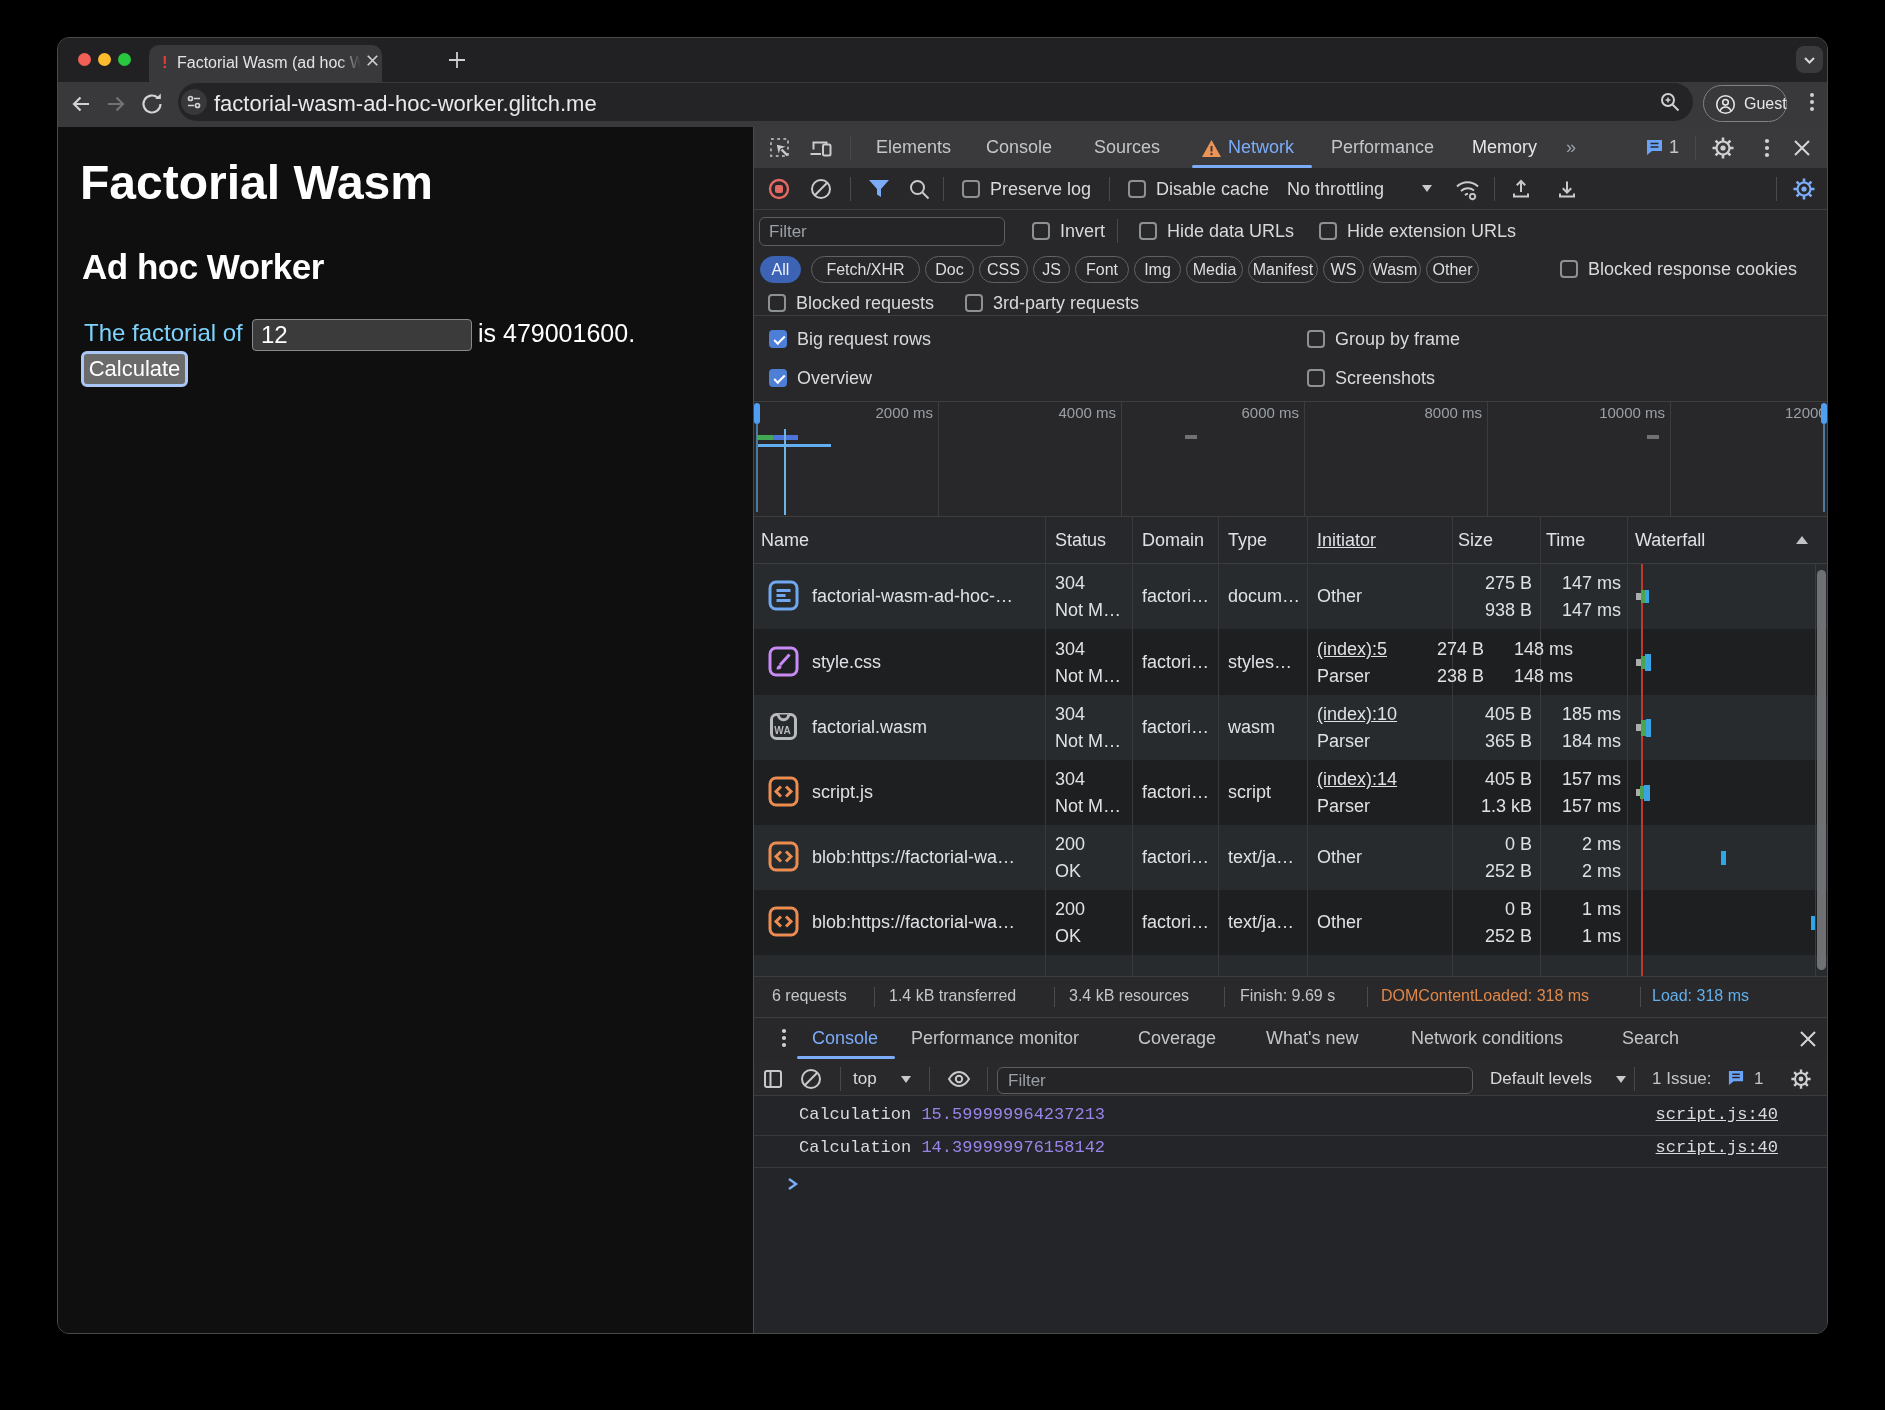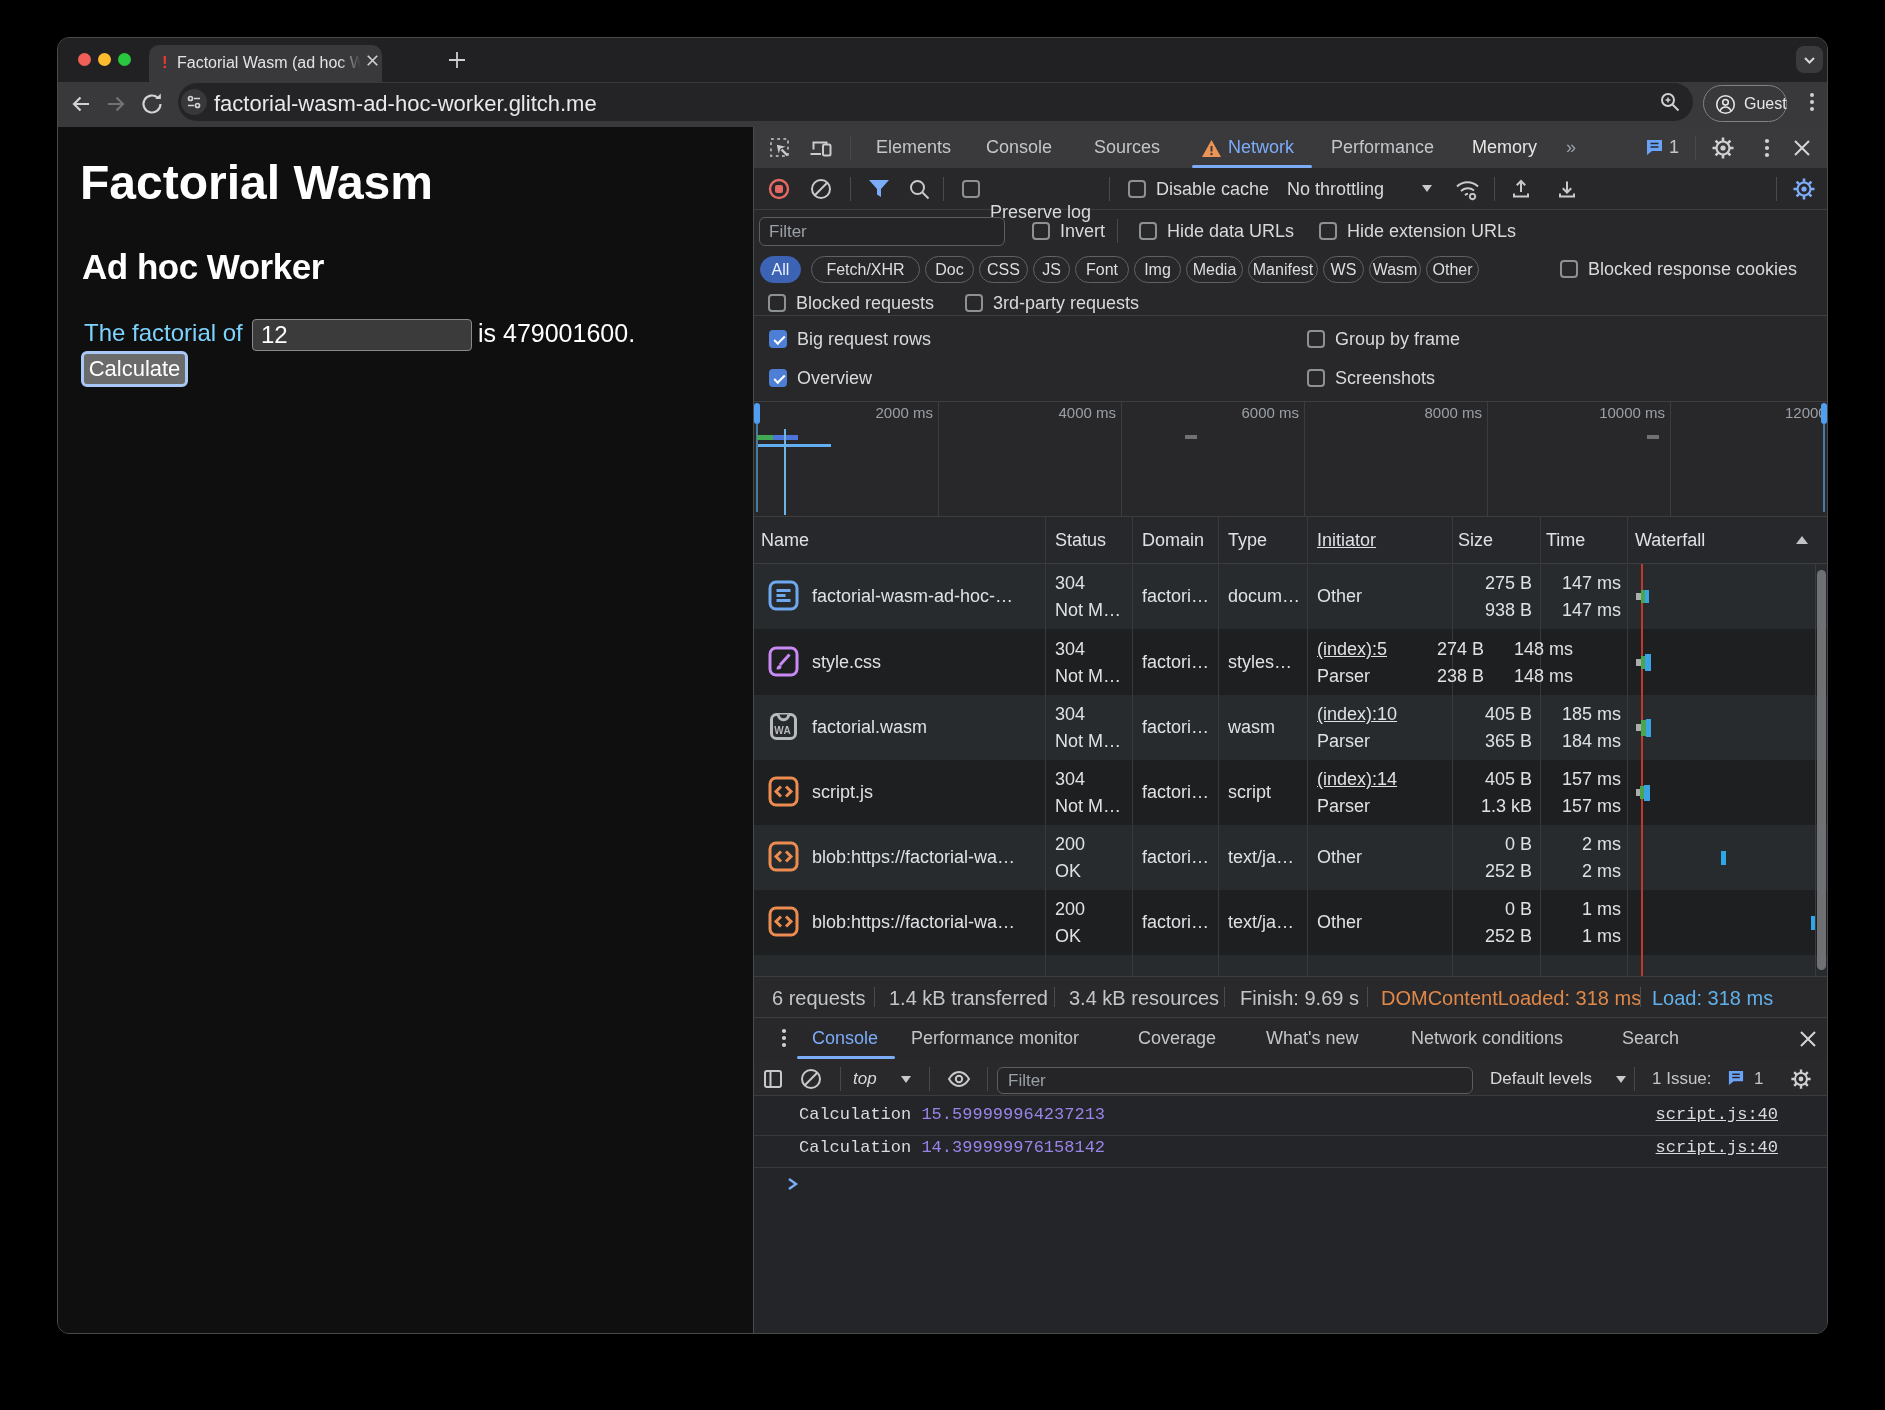--- a/index.html
+++ b/index.html
@@ -27,21 +27,21 @@
   .blue { color:#7cacf8; }
   .pill { display:inline-flex; align-items:center; justify-content:center; height:27px; border:1.5px solid #606164;
      border-radius:14px; font-size:16px; color:#dcdee0; white-space:nowrap; box-sizing:border-box; }
   .pill.on { background:#3c63b4; border-color:#3c63b4; color:#eef2fb; }
   .colline { position:absolute; width:1px; background:#39393c; }
   .hdr { color:#cbced1; }
   .rt { text-align:right; }
   .lk { text-decoration:underline; }
   .lk2 { color:#6fb1f0; text-decoration:underline; font-size:17px; }
   .msg { font-size:17px; color:#d9dbde; white-space:nowrap; }
-  .sm { font-size:20px; color:#c3c6c9; white-space:nowrap; }
+  .sm { font-size:16px; color:#c3c6c9; white-space:nowrap; }
   .smsep { width:1px; height:20px; background:#4a4b4d; }
   .dtab { color:#c3c6c9; }
   .tridown { width:0; height:0; border-left:5.5px solid transparent; border-right:5.5px solid transparent; border-top:7px solid #c7c9cb; }
   .rlabel { position:absolute; font-size:15px; color:#9aa0a6; transform:translateX(-100%); white-space:nowrap; }
   .cell2 { position:absolute; font-size:18px; color:#dfe1e4; white-space:nowrap; }
   .icon30 { position:absolute; width:31px; height:31px; border-radius:7px; }
   svg { display:block; }
   .mono { font-family:"Liberation Mono", monospace; }
 </style>
 </head>
@@ -222,21 +222,21 @@
         </svg>
     </div>
     <div class="a" style="left:154px;top:51px;">
       <svg width="22" height="22" viewBox="0 0 22 22">
           <circle cx="9.5" cy="9.5" r="6.5" stroke="#c7c9cb" stroke-width="2" fill="none"></circle>
           <path d="M14.5 14.5l6 6" stroke="#c7c9cb" stroke-width="2"></path>
         </svg>
     </div>
     <div class="a sep" style="left:189px;top:50px;"></div>
     <div class="a ck" style="left:208px;top:53px;"></div>
-    <div class="a lbl" style="left:236px;top:52px;margin-top:23px;">Preserve log</div>
+    <div class="a lbl" style="left:236px;top:52px;">Preserve log</div>
     <div class="a sep" style="left:355px;top:50px;"></div>
     <div class="a ck" style="left:374px;top:53px;"></div>
     <div class="a lbl" style="left:402px;top:52px;">Disable cache</div>
     <div class="a lbl" style="left:533px;top:52px;">No throttling</div>
     <div class="a tridown" style="left:668px;top:58px;"></div>
     <div class="a" style="left:700px;top:51px;">
       <svg width="27" height="24" viewBox="0 0 27 24" fill="none" stroke="#c7c9cb" stroke-width="2">
         <path d="M3 8.5a15 15 0 0 1 21 0"></path>
           <path d="M7 13a10 10 0 0 1 13-0.5"></path>
           <path d="M11 17.2a5 5 0 0 1 3-1.4"></path>
@@ -521,21 +521,21 @@
           <path d="M8.5 3v16"></path>
         </svg>
     </div>
     <div class="a" style="left:46px;top:941px;">
       <svg width="22" height="22" viewBox="0 0 22 22">
           <circle cx="11" cy="11" r="9" stroke="#c7c9cb" stroke-width="2" fill="none"></circle>
           <path d="M4.8 17.2L17.2 4.8" stroke="#c7c9cb" stroke-width="2"></path>
         </svg>
     </div>
     <div class="a sep" style="left:86px;top:940px;"></div>
-    <div class="a" style="left:99px;top:942px;font-size:17px;color:#d7d9db;font-style:italic;">top</div>
+    <div class="a" style="left:99px;top:942px;font-size:17px;color:#d7d9db;">top</div>
     <div class="a tridown" style="left:147px;top:949px;"></div>
     <div class="a sep" style="left:175px;top:940px;"></div>
     <div class="a" style="left:193px;top:941px;">
       <svg width="24" height="22" viewBox="0 0 24 22" fill="none" stroke="#c7c9cb" stroke-width="2">
           <path d="M2 11c2.8-4.7 6.2-7 10-7s7.2 2.3 10 7c-2.8 4.7-6.2 7-10 7s-7.2-2.3-10-7z"></path>
           <circle cx="12" cy="11" r="3.2"></circle>
         </svg>
     </div>
     <div class="a sep" style="left:233px;top:940px;"></div>
     <div class="a" style="left:243px;top:940px;width:476px;height:27px;border:1px solid #5c5d60;border-radius:6px;background:#252527;">

